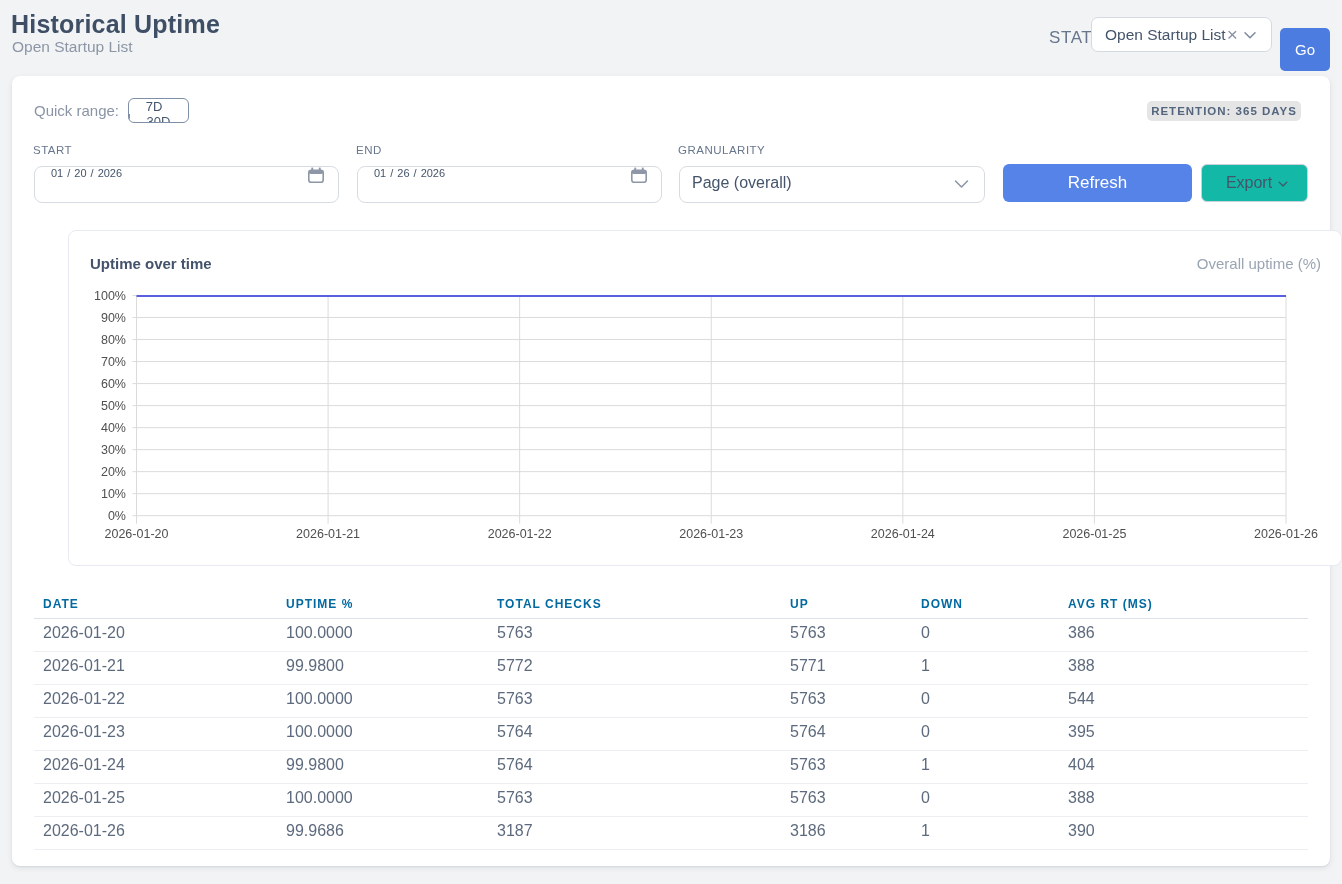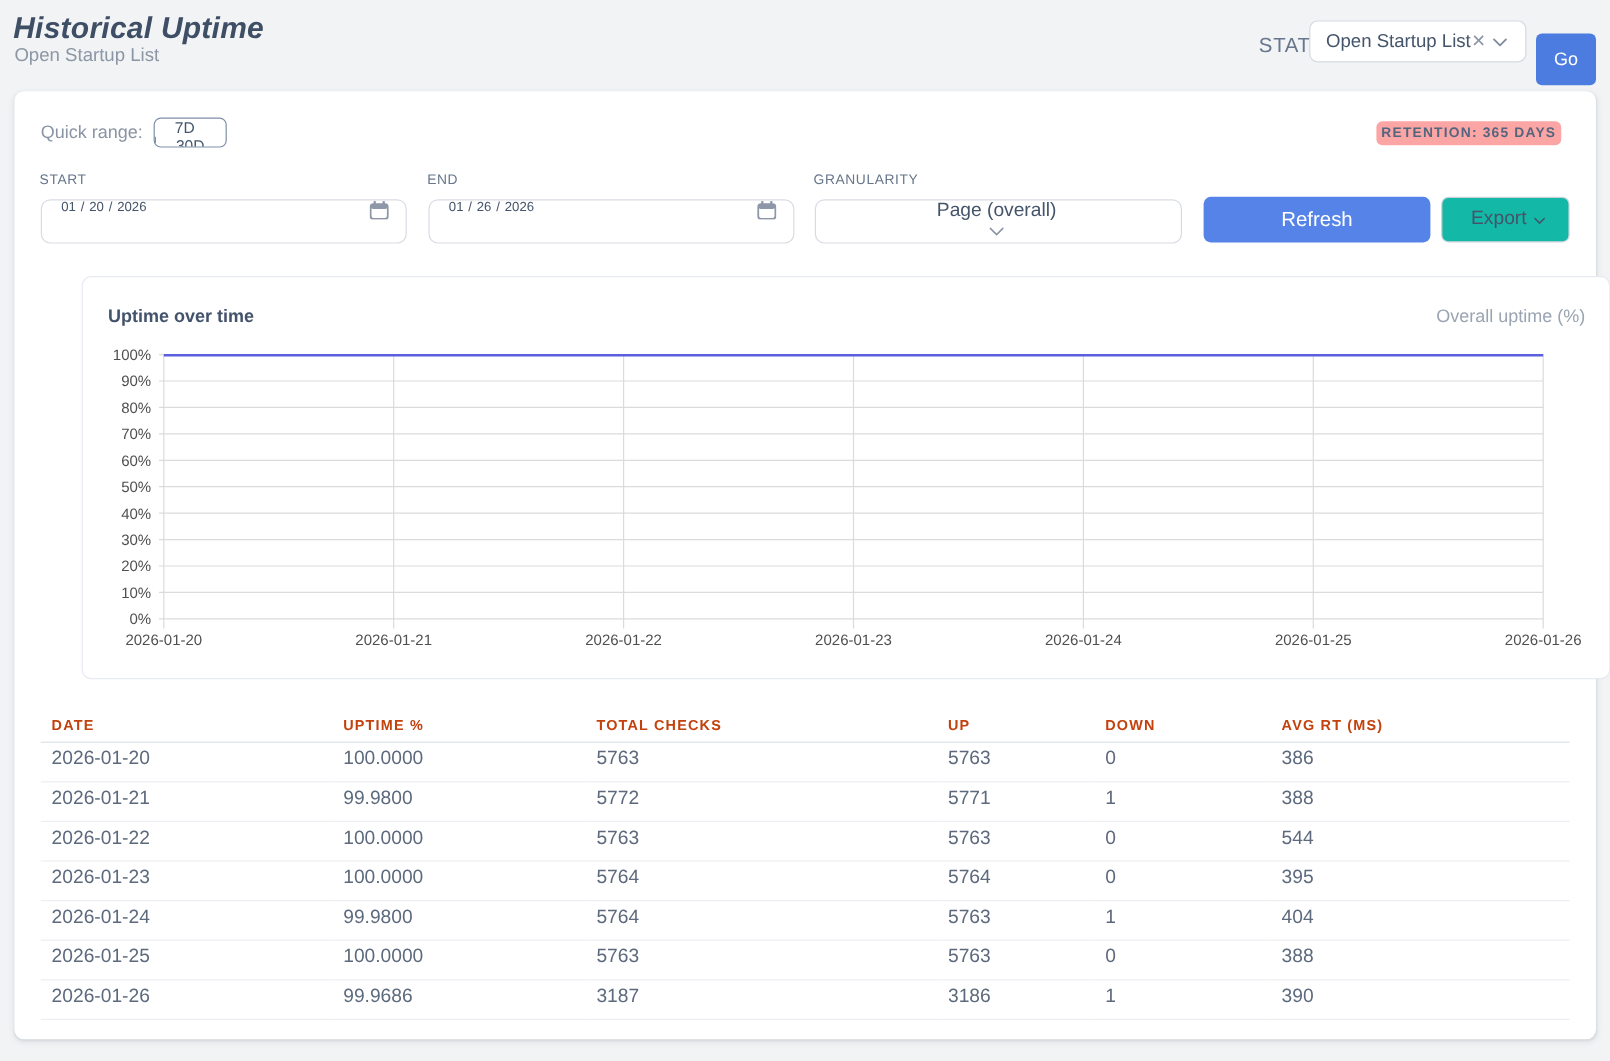--- a/index.html
+++ b/index.html
@@ -1,55 +1,55 @@
 <!DOCTYPE html>
 <html><head>
 <meta charset="utf-8">
 <style>
 * { margin:0; padding:0; box-sizing:border-box; }
 html,body { width:1342px; height:884px; background:#f1f3f5; font-family:"Liberation Sans", sans-serif; overflow:hidden; }
 .abs { position:absolute; }
 #page { position:relative; width:1342px; height:884px; }
 
 
-#title { left:11px; top:9px; font-size:25px; font-weight:bold; color:#3e4e65; line-height:1.25; letter-spacing:0.2px;font-style:italic; }
+#title { left:11px; top:9px; font-size:25px; font-weight:bold; color:#3e4e65; line-height:1.25; letter-spacing:0.2px; }
 #subtitle { left:12px; top:38px; font-size:15.5px; color:#8c96a5; line-height:1.2; }
 #sp-label { left:1003px; top:28px; font-size:17px; color:#67768c; letter-spacing:0.6px;margin-left:46px; }
 #sp-select { left:1091px; top:17px; width:181px; height:35px; background:#fff; border:1px solid #d5dae1; border-radius:7px; display:flex; align-items:center; }
 #sp-select .txt { margin-left:13px; font-size:15.5px; color:#44546a; }
 #sp-select .x { margin-left:1px; font-size:19px; color:#8a94a4; line-height:1; margin-top:-1px; }
 #sp-select .chev { margin-left:4px; }
 #go-btn { left:1280px; top:28px; width:50px; height:43px; background:#4d7ce0; border-radius:5px; color:#fff; font-size:15px; display:flex; align-items:center; justify-content:center; }
 
 
 #card { left:12px; top:76px; width:1318px; height:790px; background:#fff; border-radius:8px; box-shadow:0 1px 2px rgba(16,24,40,.07), 0 2px 6px rgba(16,24,40,.08); }
 
 #qr-label { left:22px; top:26px; font-size:15px; color:#8a94a4; }
 #qr-group { left:116px; top:22px; height:25px; display:flex; border:1px solid #7e8fa8; border-radius:6px; overflow:hidden; background:#fff;flex-direction:column; }
 #qr-group .qbtn { font-size:13px; color:#45566e; display:flex; align-items:center; justify-content:center; border-left:1px solid #7e8fa8; }
 #qr-group .qbtn:first-child { border-left:none; }
-#badge { left:1135px; top:25px; width:154px; height:20px; background:#fca5a5; border-radius:5px; font-size:11.5px; font-weight:bold; letter-spacing:1px; color:#54657e; display:flex; align-items:center; justify-content:center; }
+#badge { left:1135px; top:25px; width:154px; height:20px; background:#e5e5e5; border-radius:5px; font-size:11.5px; font-weight:bold; letter-spacing:1px; color:#54657e; display:flex; align-items:center; justify-content:center; }
 
 .fld-label { top:68px; font-size:11.5px; color:#67768c; letter-spacing:0.5px; }
 .inp { top:90px; height:37px; border:1px solid #d7dce3; border-radius:8px; background:#fff; font-family:"Liberation Sans", sans-serif; font-size:16px; color:#44546a; padding-left:15px; }
 .datefld { top:90px; height:37px; border:1px solid #d7dce3; border-radius:8px; background:#fff; font-size:11px; color:#44546a; display:flex; padding:0 14px 4px 16px; }
 .datefld .sl { margin:0 4px; }
 .datefld .cal { margin-left:auto; }
 #refresh { left:991px; top:88px; width:189px; height:38px; background:#5583e8; border-radius:6px; color:#fff; font-size:17px; display:flex; align-items:center; justify-content:center; }
 #export { left:1189px; top:88px; width:107px; height:38px; background:#14b8a6; border:1px solid #c9d1da; border-radius:6px; color:#44546a; font-size:16px; display:flex; align-items:center; justify-content:center; gap:8px; padding-left:6px; }
 
 
 #chart-card { left:22px; top:154px; width:1274px; height:336px; border:1px solid #e7eaf0; border-radius:8px; background:#fff;margin-left:34px; }
 #chart-title { left:21px; top:24px; font-size:15px; font-weight:bold; color:#43536b; }
 #chart-right { right:20px; top:24px; font-size:15px; color:#9aa4b2; }
 
 
 #table { left:22px; top:514px; width:1274px; }
 table { border-collapse:collapse; table-layout:fixed; width:1274px; }
-th { font-size:12px; font-weight:bold; letter-spacing:1px; color:#c2410c; text-align:left; padding:0 0 0 9px; height:28px; border-bottom:1px solid #dde2e9; }
+th { font-size:12px; font-weight:bold; letter-spacing:1px; color:#0369a1; text-align:left; padding:0 0 0 9px; height:28px; border-bottom:1px solid #dde2e9; }
 td { font-size:16px; color:#5d6a7d; padding:0 4px 4px 9px; height:33px; border-bottom:1px solid #eceef2; }
 </style>
 </head>
 <body>
 <div id="page">
   <div class="abs" id="title">Historical Uptime</div>
   <div class="abs" id="subtitle">Open Startup List</div>
   <div class="abs" id="sp-label">STATUS PAGE</div>
   <div class="abs" id="sp-select">
     <span class="txt">Open Startup List</span>
@@ -92,21 +92,21 @@
         <span>26</span>
         <span class="sl">/</span>
         <span>2026</span>
       <svg class="cal" width="16" height="16" viewBox="0 0 16 16">
           <rect x="3.3" y="0.6" width="1.9" height="4" fill="#8d97a7"></rect>
           <rect x="10.8" y="0.6" width="1.9" height="4" fill="#8d97a7"></rect>
           <rect x="0.8" y="3.2" width="14.4" height="3.9" rx="2" fill="#8d97a7"></rect>
           <rect x="0.8" y="3.2" width="14.4" height="12.2" rx="2.5" fill="none" stroke="#8d97a7" stroke-width="1.6"></rect>
         </svg>
     </div>
-    <div class="abs inp" style="left:667px; width:306px; display:flex; align-items:center; justify-content:space-between; padding:0 15px 3px 12px;flex-direction:column;">
+    <div class="abs inp" style="left:667px; width:306px; display:flex; align-items:center; justify-content:space-between; padding:0 15px 3px 12px;">
       <span>Page (overall)</span>
       <svg width="15" height="15" viewBox="0 0 15 15" style="margin-top:1px">
           <path d="M1.5 5l6 6 6-6" fill="none" stroke="#8a94a4" stroke-width="1.5" stroke-linecap="round" stroke-linejoin="round"></path>
         </svg>
     </div>
     <div class="abs" id="refresh">Refresh</div>
     <div class="abs" id="export">Export
       <svg width="12" height="12" viewBox="0 0 14 14" style="margin-top:2px; margin-left:-3px">
           <path d="M2.5 4.8l4.5 4.5 4.5-4.5" fill="none" stroke="#44546a" stroke-width="1.5" stroke-linecap="round" stroke-linejoin="round"></path>
         </svg>

